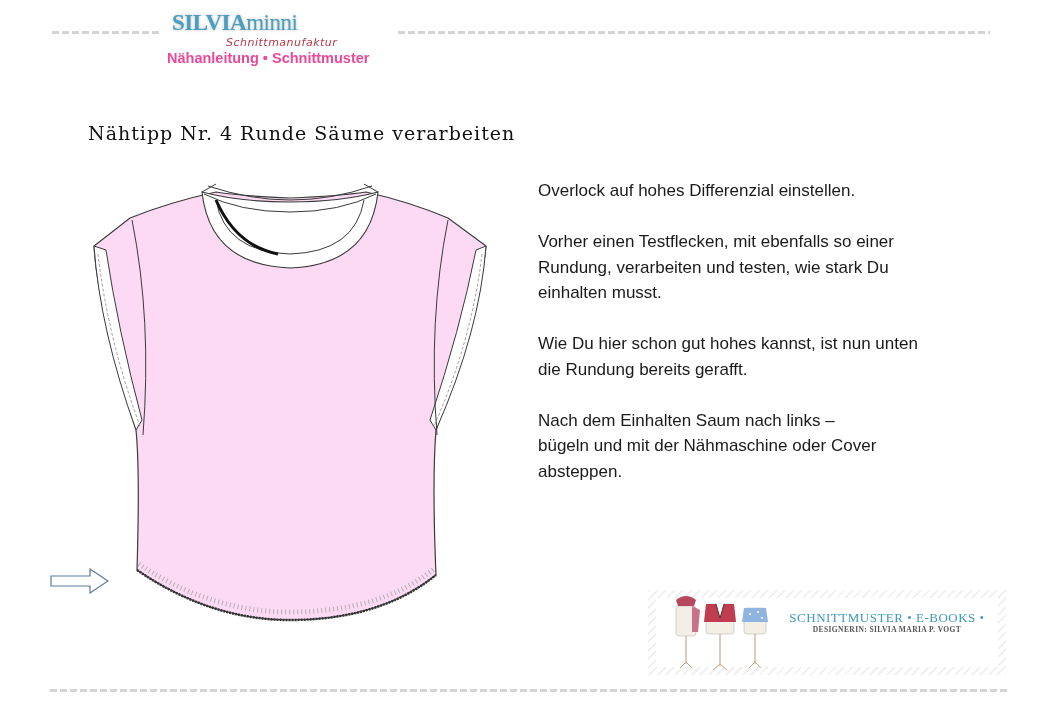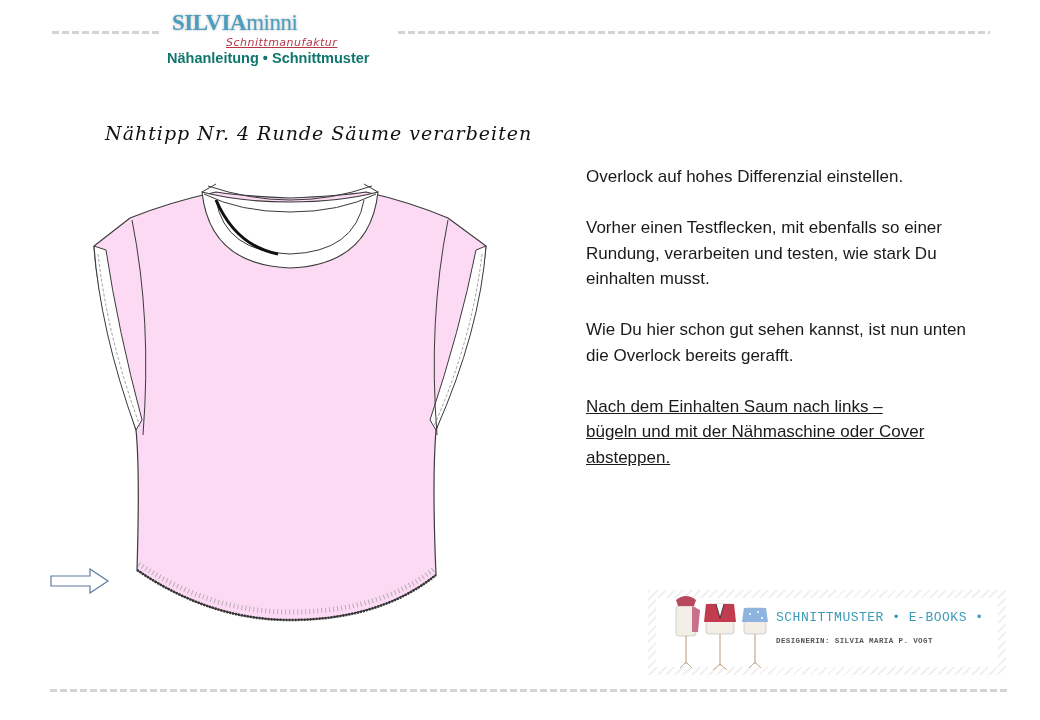--- a/index.html
+++ b/index.html
@@ -15,52 +15,52 @@
   .logo-main {
     position: absolute; left: 2px; top: 0px;
     font-family: "Liberation Serif", serif; font-weight: bold; font-size: 23px;
     color: #4a9ec0; letter-spacing: -0.5px;
     text-shadow: 0 0 3px rgba(120,120,120,0.55);
   }
   .logo-main .light { font-weight: normal; margin-top: 34px; }
   .logo-sub {
     position: absolute; left: 56px; top: 26px;
     font-family: "DejaVu Sans", sans-serif; font-size: 11px; color: #b23a48;
-    font-style: italic; letter-spacing: 0.5px; text-decoration: underline;
+    font-style: italic; letter-spacing: 0.5px;
   }
   .subtitle {
     position: absolute; left: 167px; top: 50px;
-    font-size: 14.5px; font-weight: bold; color: #0f766e;
+    font-size: 14.5px; font-weight: bold; color: #ec4899;
   }
   .heading {
-    position: absolute; left: 105px; top: 122px;
-    font-family: "DejaVu Serif", serif; font-style: italic;
+    position: absolute; left: 88px; top: 122px;
+    font-family: "DejaVu Serif", serif; 
     font-size: 19px; color: #111; letter-spacing: 1px;
   }
   .instructions {
-    position: absolute; left: 538px; top: 164px; width: 410px;
-    font-size: 17px; line-height: 25.5px; color: #1a1a1a; margin-left: 48px;
+    position: absolute; left: 538px; top: 178px; width: 410px;
+    font-size: 17px; line-height: 25.5px; color: #1a1a1a;
   }
   .instructions p { margin: 0 0 25.5px 0; }
   .shirt { position: absolute; left: 40px; top: 180px; width: 460px; height: 460px; }
   .banner {
     position: absolute; left: 648px; top: 590px; width: 358px; height: 85px;
     background:
       repeating-linear-gradient(135deg, #f1f1f1 0 2px, #ffffff 2px 6px);
   }
   .banner-inner {
     position: absolute; left: 8px; top: 8px; right: 8px; bottom: 8px; background: #ffffff;
   }
   .banner-text {
-    position: absolute; left: 128px; top: 20px; width: 222px; text-align: left;
-    font-family: Liberation Mono, monospace; color: #3c9ab8;
+    position: absolute; left: 128px; top: 20px; width: 222px; text-align: center;
+    font-family: Liberation Serif, serif; color: #3c9ab8;
   }
   .banner-line1, .banner-line2 { font-size: 13px; letter-spacing: 0.5px; line-height: 15px; display: block; }
   .banner-line3 {
-    display: block; margin-top: 12px; font-size: 7.5px; color: #555; letter-spacing: 0.4px; font-weight: bold;
+    display: block; margin-top: 0; font-size: 7.5px; color: #555; letter-spacing: 0.4px; font-weight: bold;
   }
   .figures { position: absolute; left: 14px; top: 2px; width: 115px; height: 82px; }
   .arrow { position: absolute; left: 50px; top: 568px; width: 60px; height: 26px; }
 </style>
 </head>
 <body>
 
 <div class="dash" style="left:52px; top:31px; width:108px;"></div>
 <div class="dash" style="left:398px; top:31px; width:592px;"></div>
 
@@ -96,22 +96,22 @@
   <path d="M99 384 Q170 432 250 432 Q340 432 394 389" fill="none" stroke="#999" stroke-width="5" stroke-dasharray="1,3" opacity="0.7"></path>
 </svg>
 
 <svg class="arrow" viewBox="0 0 60 26" xmlns="http://www.w3.org/2000/svg">
   <path d="M1 8 L40 8 L40 1 L58 13 L40 25 L40 18 L1 18 Z" fill="#ffffff" stroke="#5b7a9e" stroke-width="1.2"></path>
 </svg>
 
 <div class="instructions">
   <p>Overlock auf hohes Differenzial einstellen.</p>
   <p style="width:390px;">Vorher einen Testflecken, mit ebenfalls so einer Rundung, verarbeiten und testen, wie stark Du einhalten musst.</p>
-  <p style="width:385px;">Wie Du hier schon gut sehen kannst, ist nun unten die Overlock bereits gerafft.</p>
-  <p style="width:345px;text-decoration:underline;">Nach dem Einhalten Saum nach links – bügeln und mit der Nähmaschine oder Cover absteppen.</p>
+  <p style="width:385px;">Wie Du hier schon gut hohes kannst, ist nun unten die Rundung bereits gerafft.</p>
+  <p style="width:345px;">Nach dem Einhalten Saum nach links – bügeln und mit der Nähmaschine oder Cover absteppen.</p>
 </div>
 
 <div class="banner">
   <div class="banner-inner"></div>
   <svg class="figures" viewBox="0 0 115 82" xmlns="http://www.w3.org/2000/svg">
 
     <rect x="14" y="14" width="20" height="30" rx="3" fill="#f4efe6" stroke="#aaa" stroke-width="0.5"></rect>
     <path d="M14 8 Q24 0 34 8 L32 14 L16 14 Z" fill="#b8485e"></path>
     <path d="M30 14 L38 18 L36 40 L30 40 Z" fill="#c9708a"></path>
     <line x1="24" y1="44" x2="24" y2="72" stroke="#c8a98a" stroke-width="1.2"></line>

